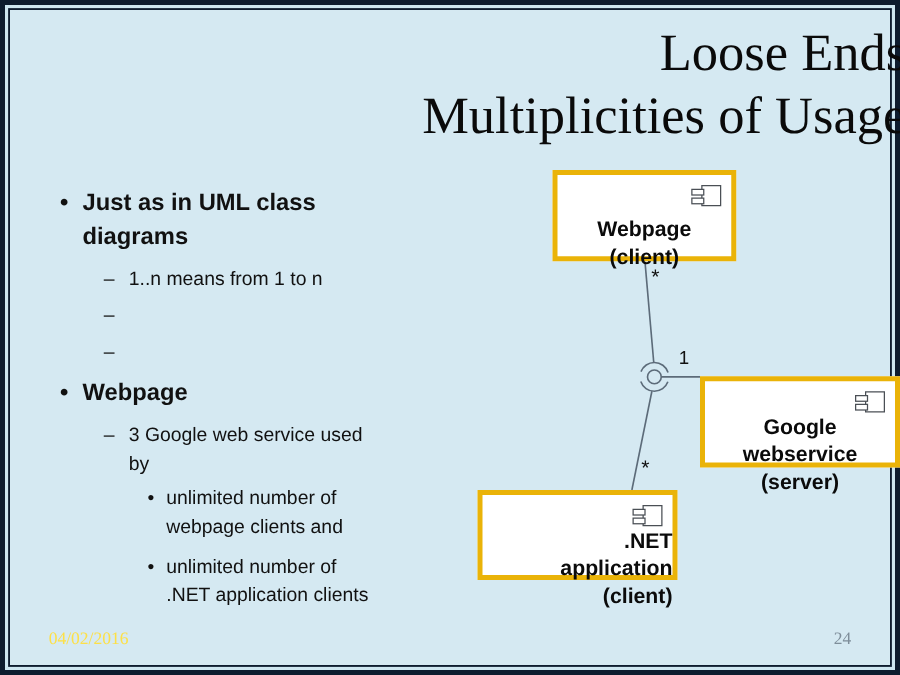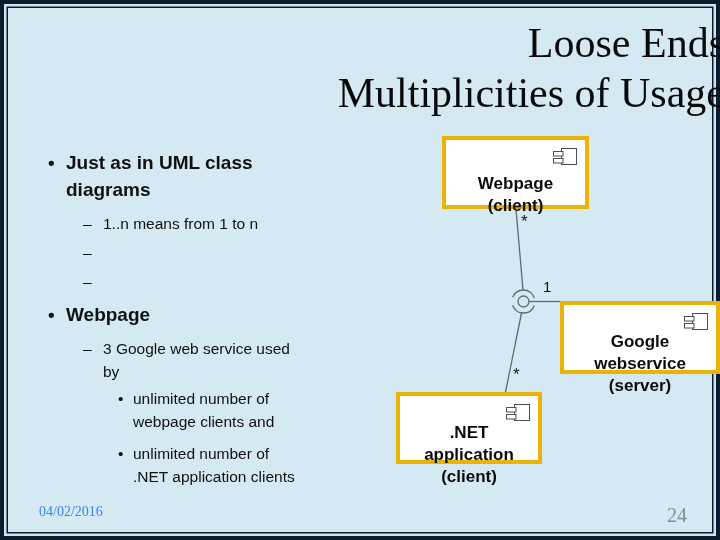--- a/index.html
+++ b/index.html
@@ -38,34 +38,34 @@
 
   
   .comp-box{
     position:absolute;background:#ffffff;border:4px solid #eab308;
     box-sizing:border-box;text-align:center;color:#0b0b0b;
     font-weight:bold;font-size:17px;line-height:22px;white-space:pre-line;
   }
   .comp-icon{position:absolute;top:7px;right:7px;}
   #box-webpage{left:442px;top:136px;width:147px;height:73px;padding-top:11px;}
   #box-google {left:560px;top:265px;width:160px;height:73px;padding-top:4px;margin-top:36px;}
-  #box-dotnet {left:396px;top:392px;width:146px;height:72px;padding-top:4px;}
+  #box-dotnet {left:382px;top:392px;width:160px;height:72px;padding-top:4px;text-align:right;}
 
   .mult{position:absolute;color:#111;font-size:15px;line-height:15px;}
   #mult-top{left:521px;top:214px;font-size:17px;}
   #mult-one{left:543px;top:279px;}
   #mult-bottom{left:513px;top:367px;font-size:17px;}
 
   .connector-svg{position:absolute;left:0;top:0;pointer-events:none;}
 
   
   .footer-date{position:absolute;left:39px;top:504px;
-    font-family:"Liberation Serif",serif;font-size:14px;color:#3b82f6;text-align:center;}
+    font-family:"Liberation Serif",serif;font-size:14px;color:#fde047;text-align:center;}
   .footer-page{position:absolute;left:667px;top:504px;
-    font-family:"Liberation Serif",serif;font-size:20px;color:#7e8e9a;}
+    font-family:"Liberation Serif",serif;font-size:14px;color:#7e8e9a;}
 </style>
 </head>
 <body>
 
 <div class="slide">
   <div class="slide-bg"></div>
 
   <div class="layer">
 
     <h1 class="title">Loose Ends

